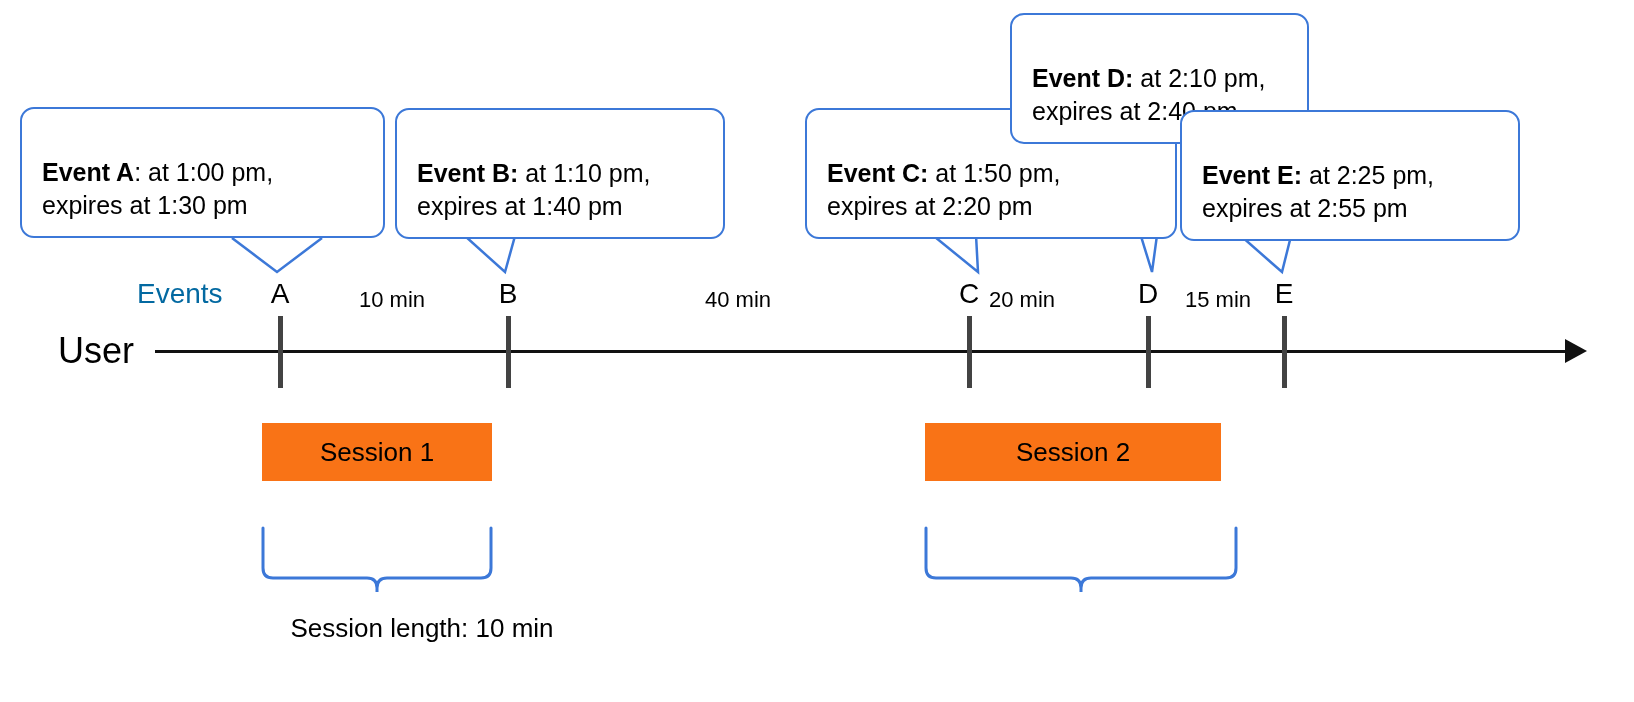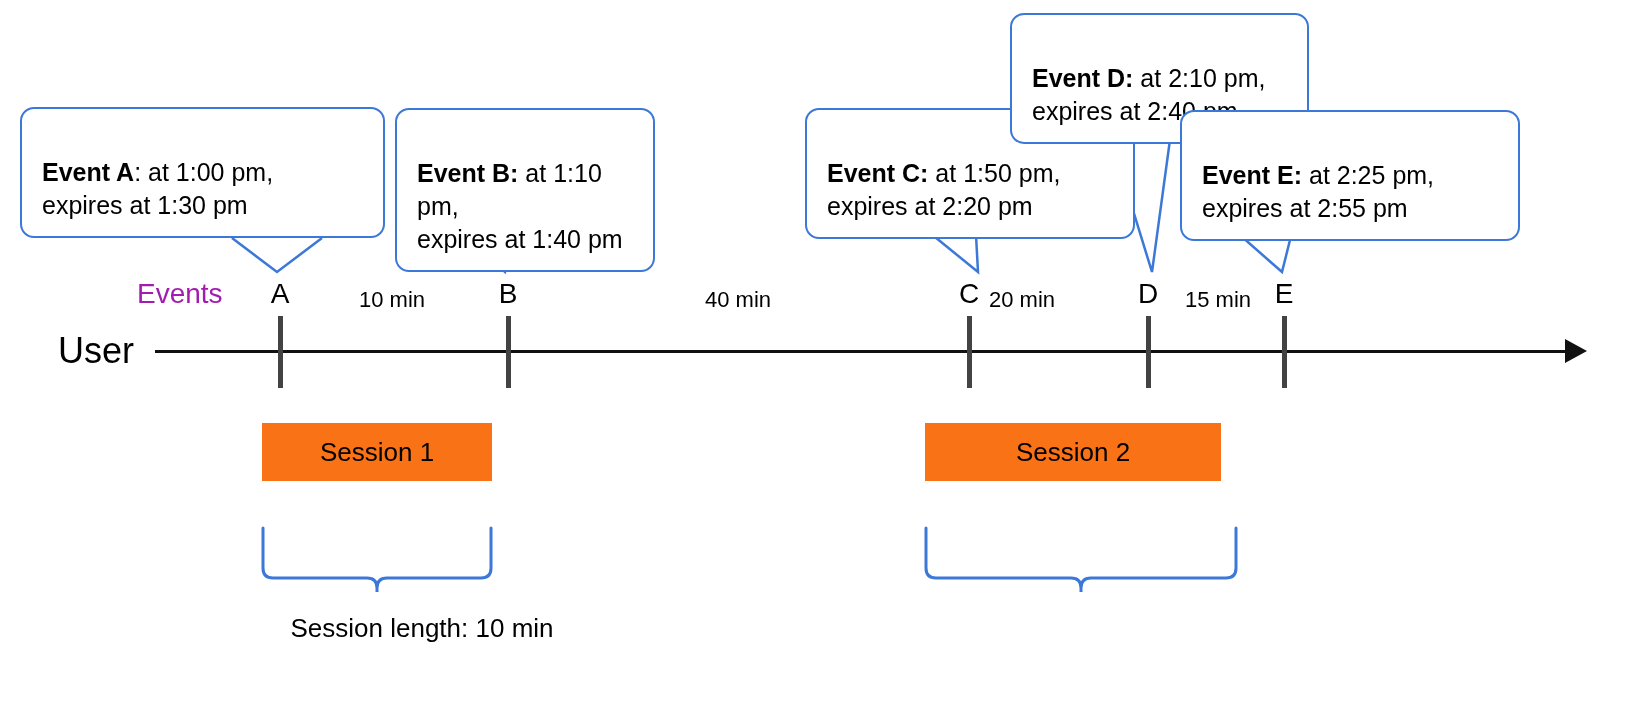--- a/index.html
+++ b/index.html
@@ -91,21 +91,21 @@
     font-size: 22px;
     color: #000000;
     transform: translateX(-50%);
     white-space: nowrap;
   }
   #events-label {
     position: absolute;
     left: 137px;
     top: 278px;
     font-size: 28px;
-    color: #a21caf;
+    color: #0369a1;
     white-space: nowrap;
   }
   #user-label {
     position: absolute;
     left: 58px;
     top: 330px;
     font-size: 36px;
     color: #000000;
     white-space: nowrap;
   }
@@ -160,26 +160,26 @@
     <path d="M 1100 103 L 1152 272 L 1175 103" fill="#ffffff" stroke="#3c78d8" stroke-width="2.5" stroke-linejoin="miter"></path>
 
     <path d="M 1200 200 L 1282 272 L 1300 200" fill="#ffffff" stroke="#3c78d8" stroke-width="2.5" stroke-linejoin="miter"></path>
   </svg>
 
   <div class="callout" style="left:20px; top:107px; width:365px;">
     <span class="ev-name">Event A</span><span>:</span><span> at 1:00 pm,
 expires at 1:30 pm</span>
   </div>
 
-  <div class="callout" style="left:395px; top:108px; width:260px;">
+  <div class="callout" style="left:395px; top:108px; width:330px;">
     <span class="ev-name">Event B:</span><span></span><span> at 1:10 pm,
 expires at 1:40 pm</span>
   </div>
 
-  <div class="callout" style="left:805px; top:108px; width:330px;">
+  <div class="callout" style="left:805px; top:108px; width:372px;">
     <span class="ev-name">Event C:</span><span></span><span> at 1:50 pm,
 expires at 2:20 pm</span>
   </div>
 
   <div class="callout" style="left:1010px; top:13px; width:299px;">
     <span class="ev-name">Event D:</span><span></span><span> at 2:10 pm,
 expires at 2:40 pm</span>
   </div>
 
   <div class="callout" style="left:1180px; top:110px; width:340px;">

